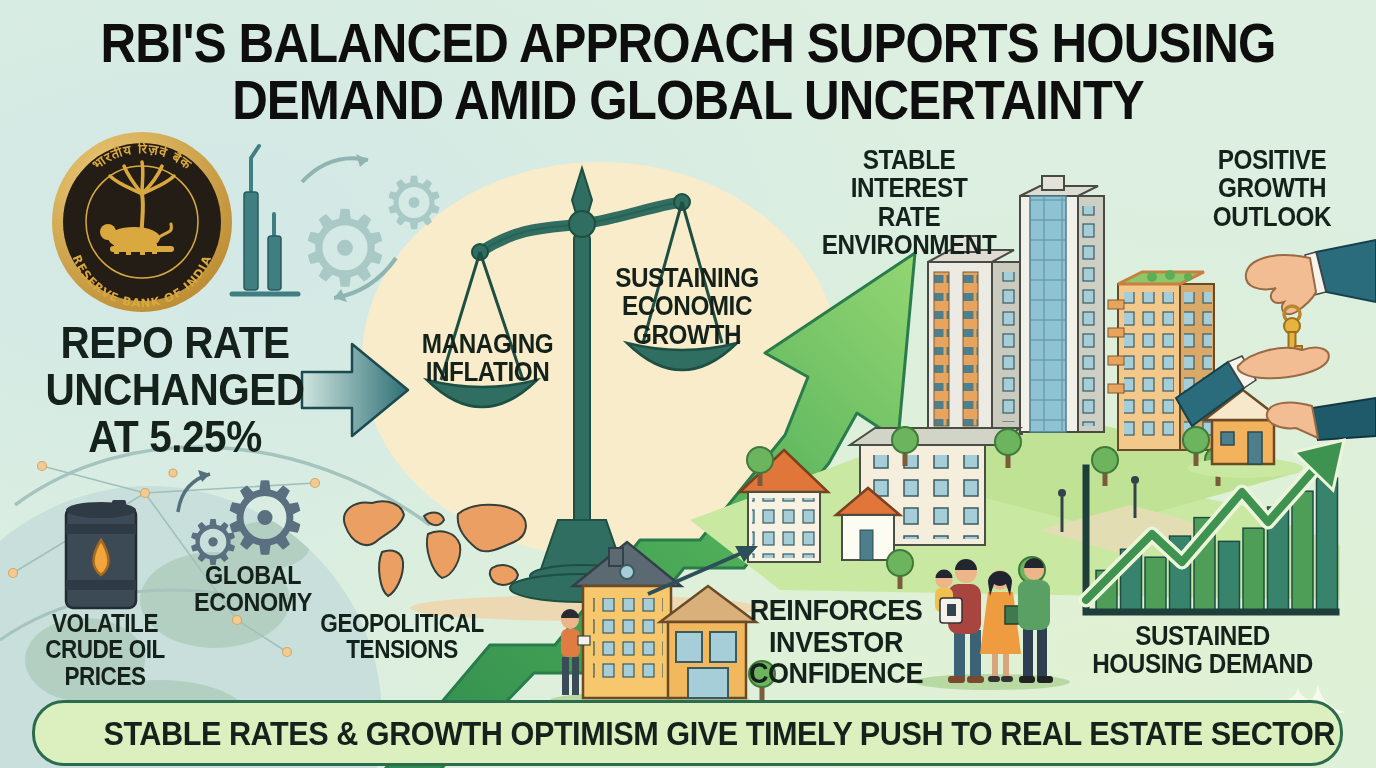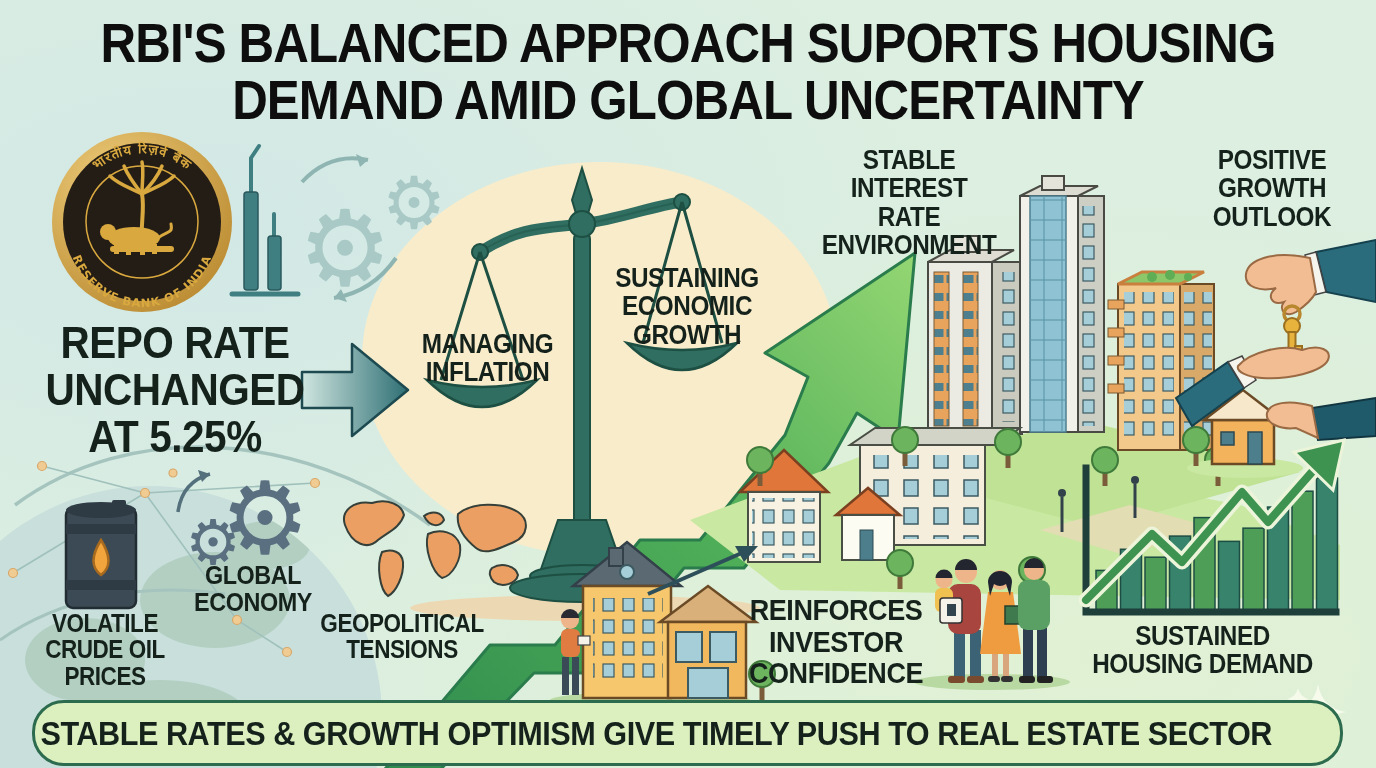--- a/index.html
+++ b/index.html
@@ -16,21 +16,21 @@
   #scale-right{left:592px;top:264px;width:190px;font-size:27px;}
   #stable{left:810px;top:146px;width:198px;font-size:27px;}
   #positive{left:1188px;top:146px;width:168px;font-size:27px;}
   #volatile{left:16px;top:610px;width:178px;font-size:25px;}
   #globalecon{left:164px;top:562px;width:178px;font-size:26px;}
   #geo{left:298px;top:610px;width:208px;font-size:25px;}
   #reinforces{left:690px;top:594px;width:292px;font-size:30px;}
   #sustained{left:1060px;top:622px;width:285px;font-size:27px;}
   #banner{position:absolute;left:32px;top:700px;width:1305px;height:60px;
           background:#dcefbf;border:3.5px solid #2d6b4e;border-radius:32px;
-          display:flex;align-items:center;justify-content:flex-end;}
+          display:flex;align-items:center;justify-content:flex-start;}
   #banner-text{font-weight:bold;font-size:34px;color:#15221c;letter-spacing:-0.5px;
           transform:scaleX(.9);white-space:nowrap;}
 </style>
 </head>
 <body>
 
 <div id="stage">
 
 <svg width="1376" height="768" viewBox="0 0 1376 768" style="position:absolute;left:0;top:0">
   <defs>

